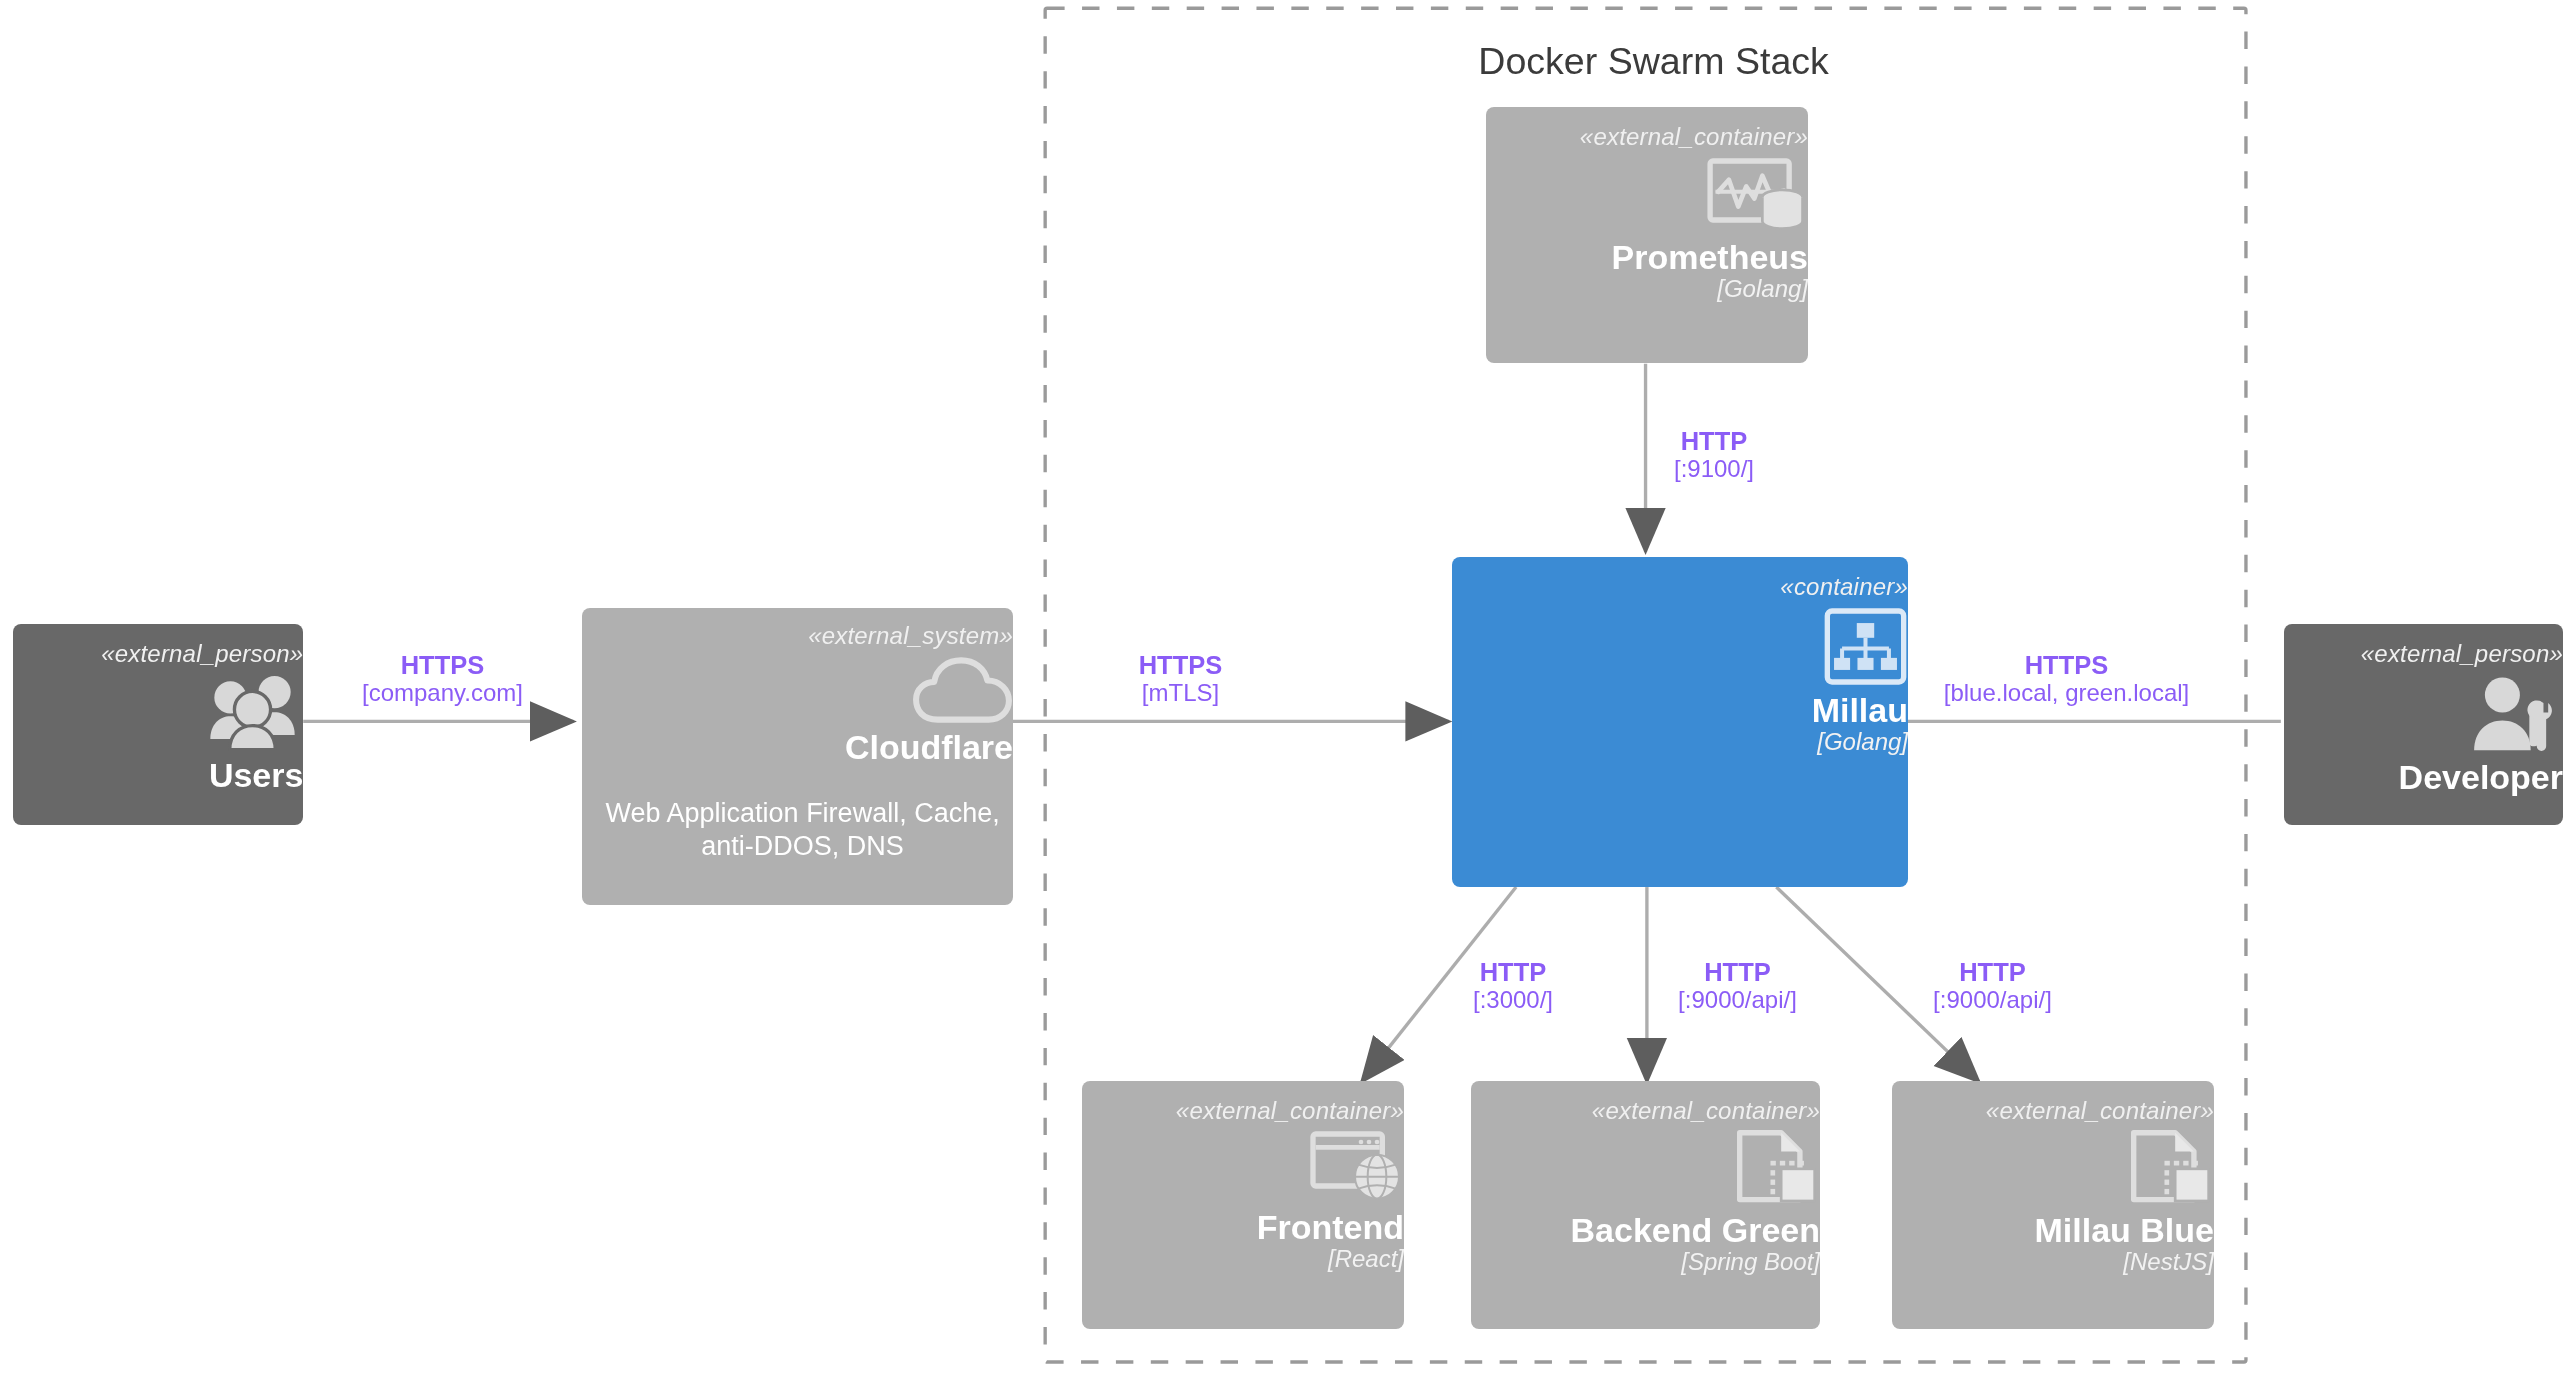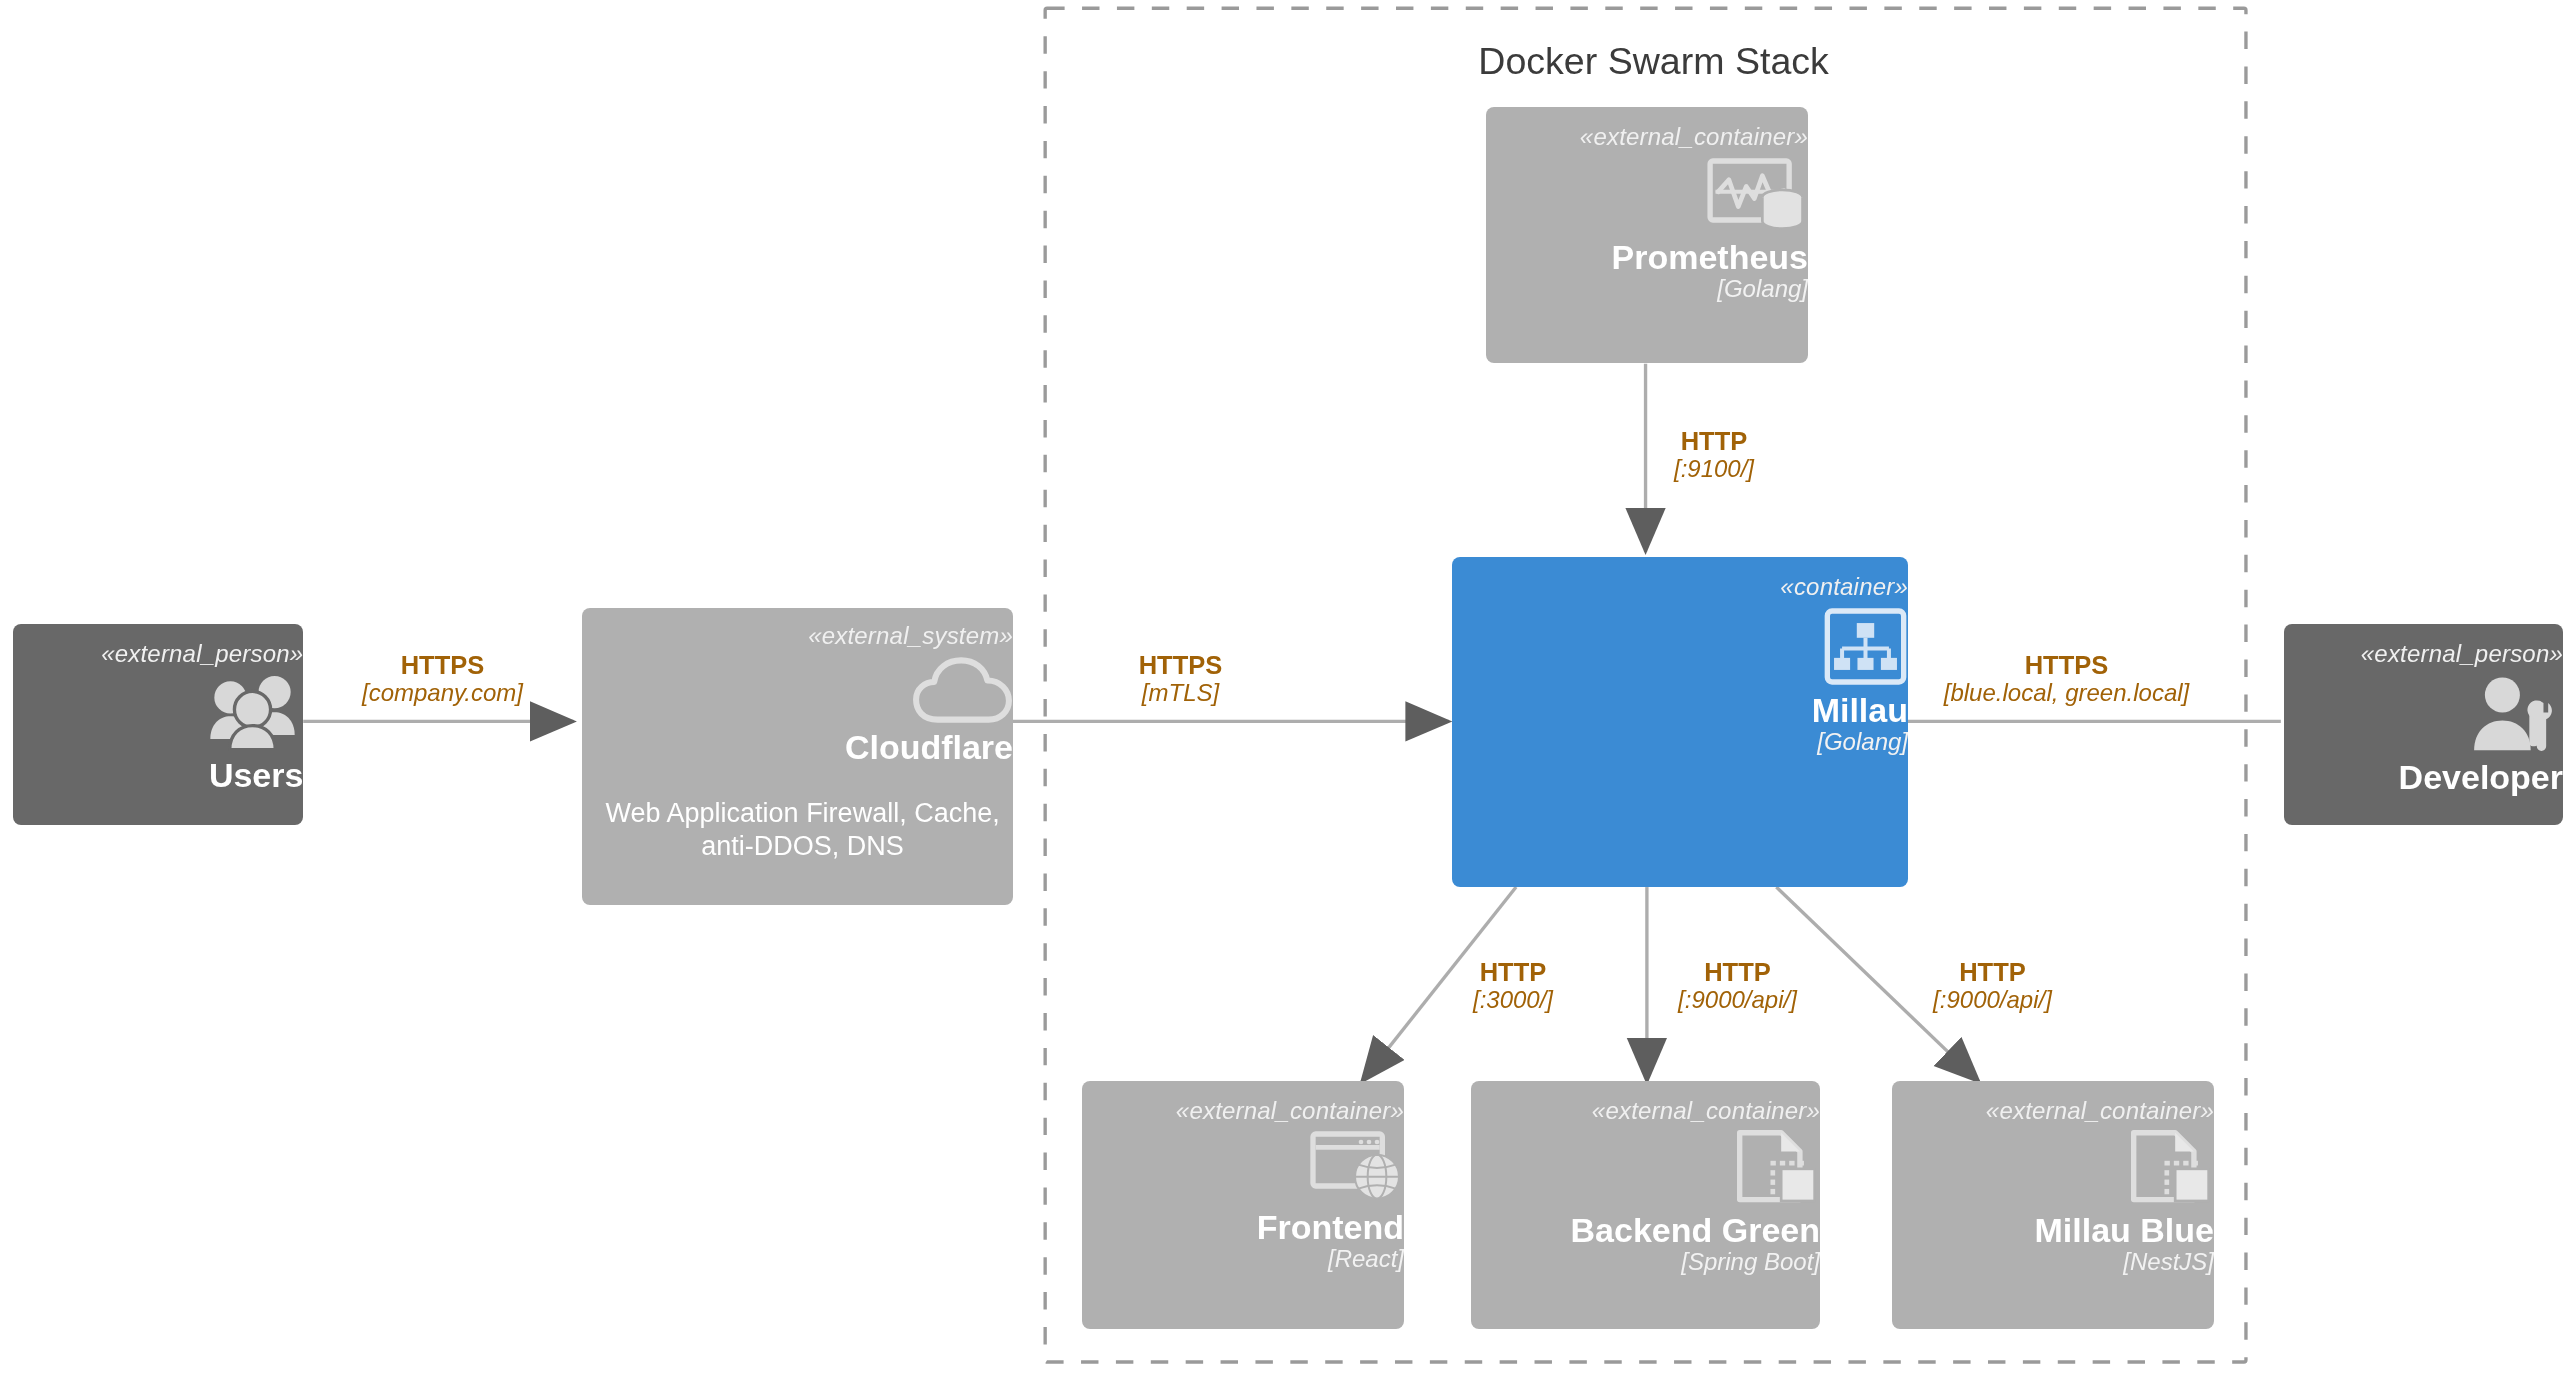--- a/index.html
+++ b/index.html
@@ -26,22 +26,22 @@
           line-height:1.1;margin-top:0;letter-spacing:0.2px;}
   .nodeicon{display:block;}
   .nodeicon svg{display:block;}
   .ntitle{font-size:34px;font-weight:bold;color:#ffffff;line-height:1.08;}
   .ntech{font-size:24px;font-style:italic;color:#f2f2f2;line-height:1.1;}
   .ndesc{font-size:27px;color:#ffffff;line-height:1.22;padding:0 9.4px;}
 
   
   .elabel{position:absolute;text-align:center;line-height:1.12;
           white-space:nowrap;}
-  .elabel .p{font-size:25.5px;font-weight:bold;color:#a16207;}
-  .elabel .t{font-size:24px;font-style:italic;color:#a16207;}
+  .elabel .p{font-size:25.5px;font-weight:bold;color:#8b5cf6;}
+  .elabel .t{font-size:24px;color:#8b5cf6;}
 
   .edgeline{stroke:#adadad;stroke-width:5;fill:none;}
   .arrowfill{fill:#5e5e5e;}
 </style>
 </head>
 <body>
 
 <div id="stage">
 
   <svg class="layer" viewBox="0 0 3840 2049">

